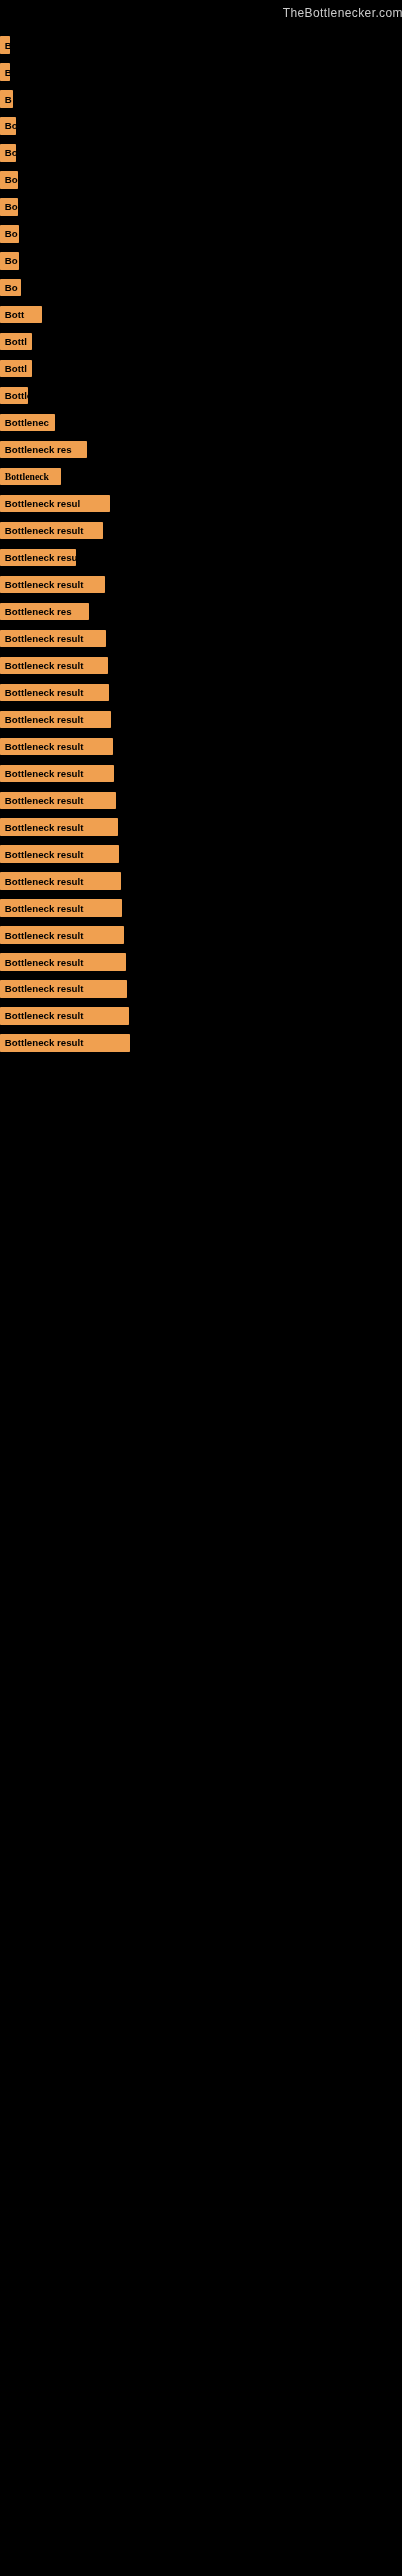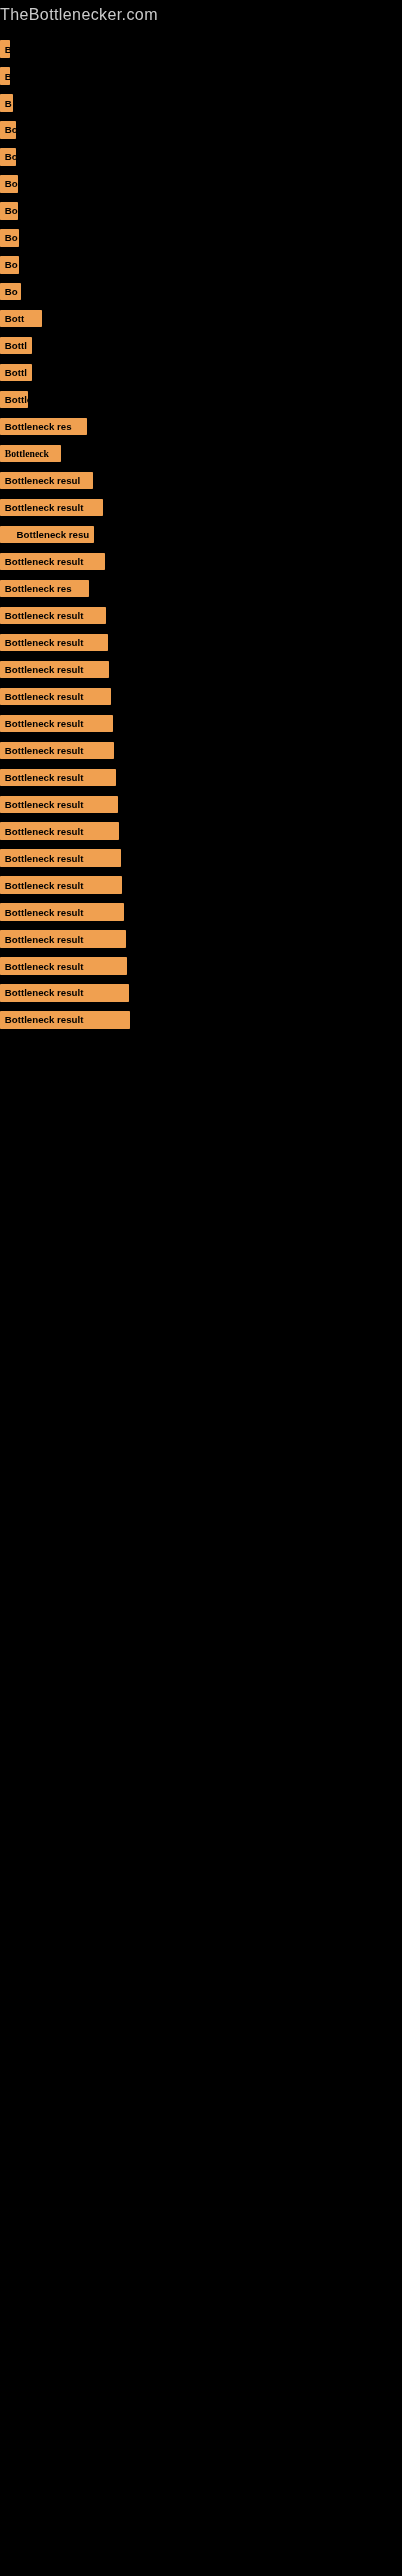--- a/index.html
+++ b/index.html
@@ -5,22 +5,22 @@
     * { margin: 0; padding: 0; box-sizing: border-box; }
     body {
       background-color: #000;
       width: 403px;
       min-height: 2576px;
       font-family: Arial, sans-serif;
       position: relative;
     }
     .site-title {
       color: #ccc;
-      font-size: 16px;
-      text-align: left;
+      font-size: 12px;
+      text-align: right;
       padding: 6.4px 0 3.2px 0;
       letter-spacing: 0.4px;
     }
     .items-container {
       display: flex;
       flex-direction: column;
       padding: 8px 0 8px 0;
     }
     .item-row {
       display: flex;
@@ -82,33 +82,36 @@
     <div class="item-row">
       <span class="label-box" style="width: 32px;">Bottl</span>
     </div>
     <div class="item-row">
       <span class="label-box" style="width: 32px;">Bottl</span>
     </div>
     <div class="item-row">
       <span class="label-box" style="width: 28px;">Bottle</span>
     </div>
     <div class="item-row">
+      <span class="label-box" style="width: 55px;">Bottlenec</span>
+    </div>
+    <div class="item-row">
       <span class="label-box" style="width: 87px;">Bottleneck res</span>
     </div>
     <div class="item-row">
       <span class="label-box" style="width: 61px; font-family: Liberation Serif, serif;">Bottleneck</span>
     </div>
     <div class="item-row">
-      <span class="label-box" style="width: 93px;">Bottleneck resul</span>
+      <span class="label-box" style="width: 110px;">Bottleneck resul</span>
     </div>
     <div class="item-row">
       <span class="label-box" style="width: 103px;">Bottleneck result</span>
     </div>
     <div class="item-row">
-      <span class="label-box" style="width: 94px; text-align: right;">Bottleneck resu</span>
+      <span class="label-box" style="width: 76px; text-align: right;">Bottleneck resu</span>
     </div>
     <div class="item-row">
       <span class="label-box" style="width: 105px;">Bottleneck result</span>
     </div>
     <div class="item-row">
       <span class="label-box" style="width: 89px;">Bottleneck res</span>
     </div>
     <div class="item-row">
       <span class="label-box" style="width: 106px;">Bottleneck result</span>
     </div>

